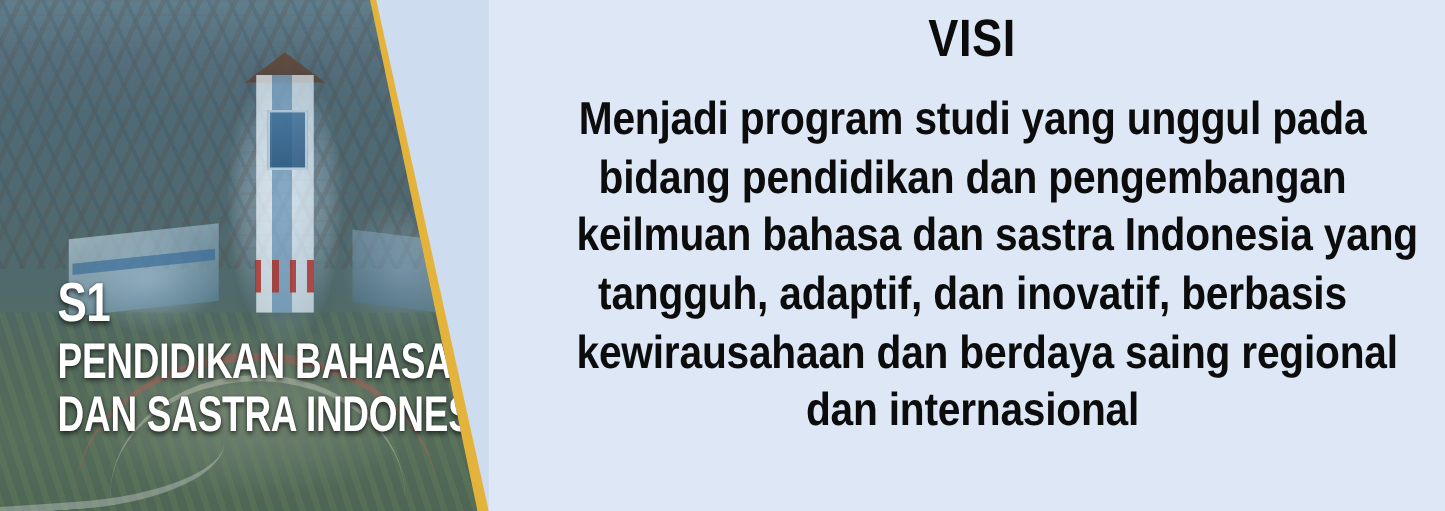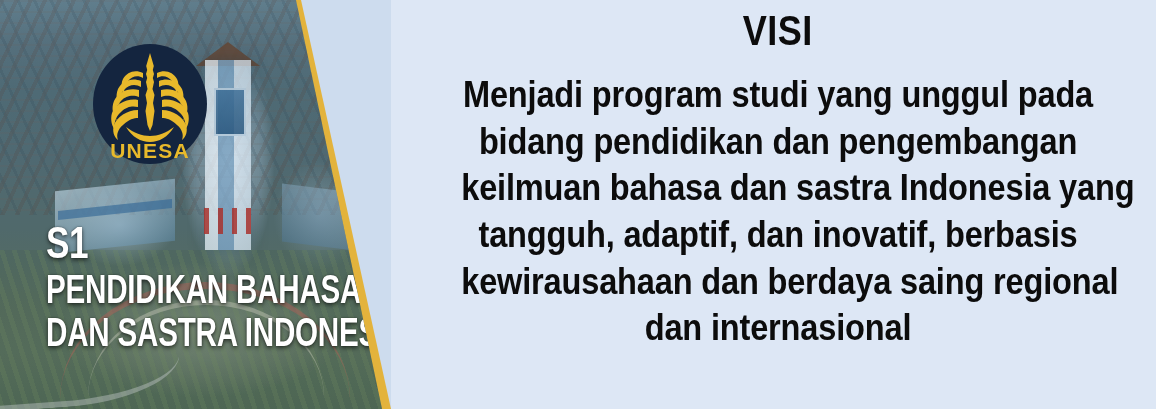--- a/index.html
+++ b/index.html
@@ -303,44 +303,20 @@
     <div class="photo-leftbldg-band"></div>
     <div class="photo-rightbldg"></div>
     <div class="photo-tower-roof"></div>
     <div class="photo-tower"></div>
     <div class="photo-tower-win"></div>
     <div class="photo-redpillars"></div>
     <div class="photo-plaza-ring"></div>
     <div class="photo-plaza-ring2"></div>
     <div class="photo-road"></div>
 
-    <div class="logo">
-      <svg viewBox="0 0 116 122" xmlns="http://www.w3.org/2000/svg" aria-hidden="true">
-        <ellipse cx="58" cy="61" rx="57" ry="60" fill="#14253f"></ellipse>
-        <g fill="#e8b92b">
-
-          <path d="M58 10 L61.8 23 L60.8 27 L62 31 L60.8 35 L62 39 L60.5 46 L62.5 52 L61 60 L62.5 68 L60.5 82 L58 88 L55.5 82 L53.5 68 L55 60 L53.5 52 L55.5 46 L54 39 L55.2 35 L54 31 L55.2 27 L54.2 23 Z"></path>
-
-          <path d="M51 30 C43 26 35 29 31 36 C28 42 30 50 34 55 C31 49 32 42 36 38 C40 33 46 32 51 35 Z"></path>
-          <path d="M49 38 C40 34 30 38 26 46 C23 53 25 61 29 66 C26 60 27 52 32 47 C37 41 44 41 49 44 Z"></path>
-          <path d="M47 47 C37 44 26 49 22 58 C19 65 21 73 25 78 C22 72 24 63 29 58 C34 52 42 52 47 54 Z"></path>
-          <path d="M46 57 C35 55 24 61 20 70 C18 77 20 84 24 88 C21 82 23 74 29 69 C35 63 41 63 46 64 Z"></path>
-          <path d="M46 67 C35 67 25 74 22 82 C20 88 22 94 26 97 C24 92 26 86 31 82 C37 76 42 75 46 75 Z"></path>
-
-          <path d="M65 30 C73 26 81 29 85 36 C88 42 86 50 82 55 C85 49 84 42 80 38 C76 33 70 32 65 35 Z"></path>
-          <path d="M67 38 C76 34 86 38 90 46 C93 53 91 61 87 66 C90 60 89 52 84 47 C79 41 72 41 67 44 Z"></path>
-          <path d="M69 47 C79 44 90 49 94 58 C97 65 95 73 91 78 C94 72 92 63 87 58 C82 52 74 52 69 54 Z"></path>
-          <path d="M70 57 C81 55 92 61 96 70 C98 77 96 84 92 88 C95 82 93 74 87 69 C81 63 75 63 70 64 Z"></path>
-          <path d="M70 67 C81 67 91 74 94 82 C96 88 94 94 90 97 C92 92 90 86 85 82 C79 76 74 75 70 75 Z"></path>
-
-          <path d="M34 84 C42 90 50 93 58 93 C66 93 74 90 82 84 C76 94 67 99 58 99 C49 99 40 94 34 84 Z"></path>
-        </g>
-        <text x="58" y="115" text-anchor="middle" font-family="Liberation Sans, sans-serif" font-weight="bold" font-size="21" letter-spacing="1.2" fill="#e8b92b">UNESA</text>
-      </svg>
-    </div>
 
     <div class="left-text">
       <span class="deg">S1</span>
       <span class="prog-line">PENDIDIKAN BAHASA</span>
       <span class="prog-line">DAN SASTRA INDONESIA</span>
     </div>
   </div>
 
   <div class="right-content">
     <div class="visi-title">VISI</div>

